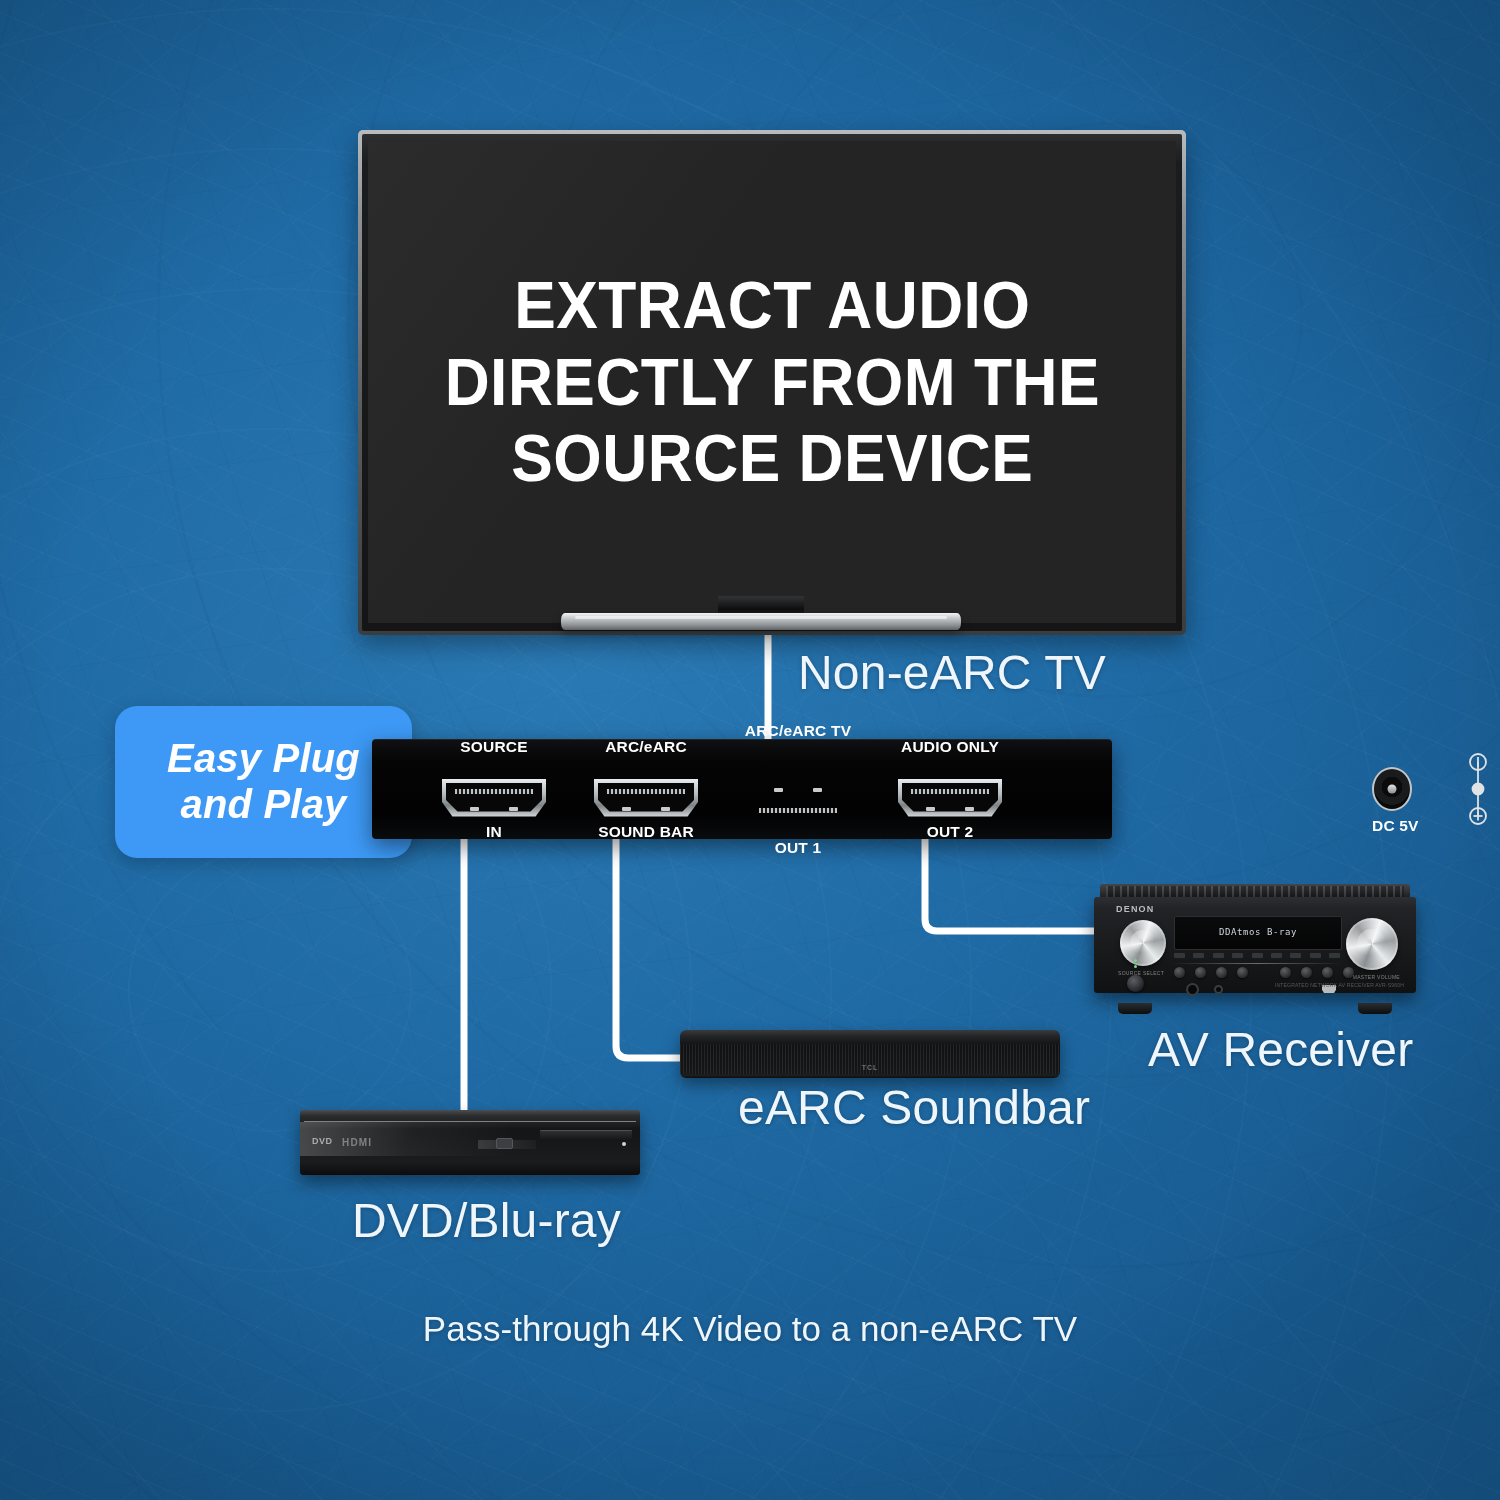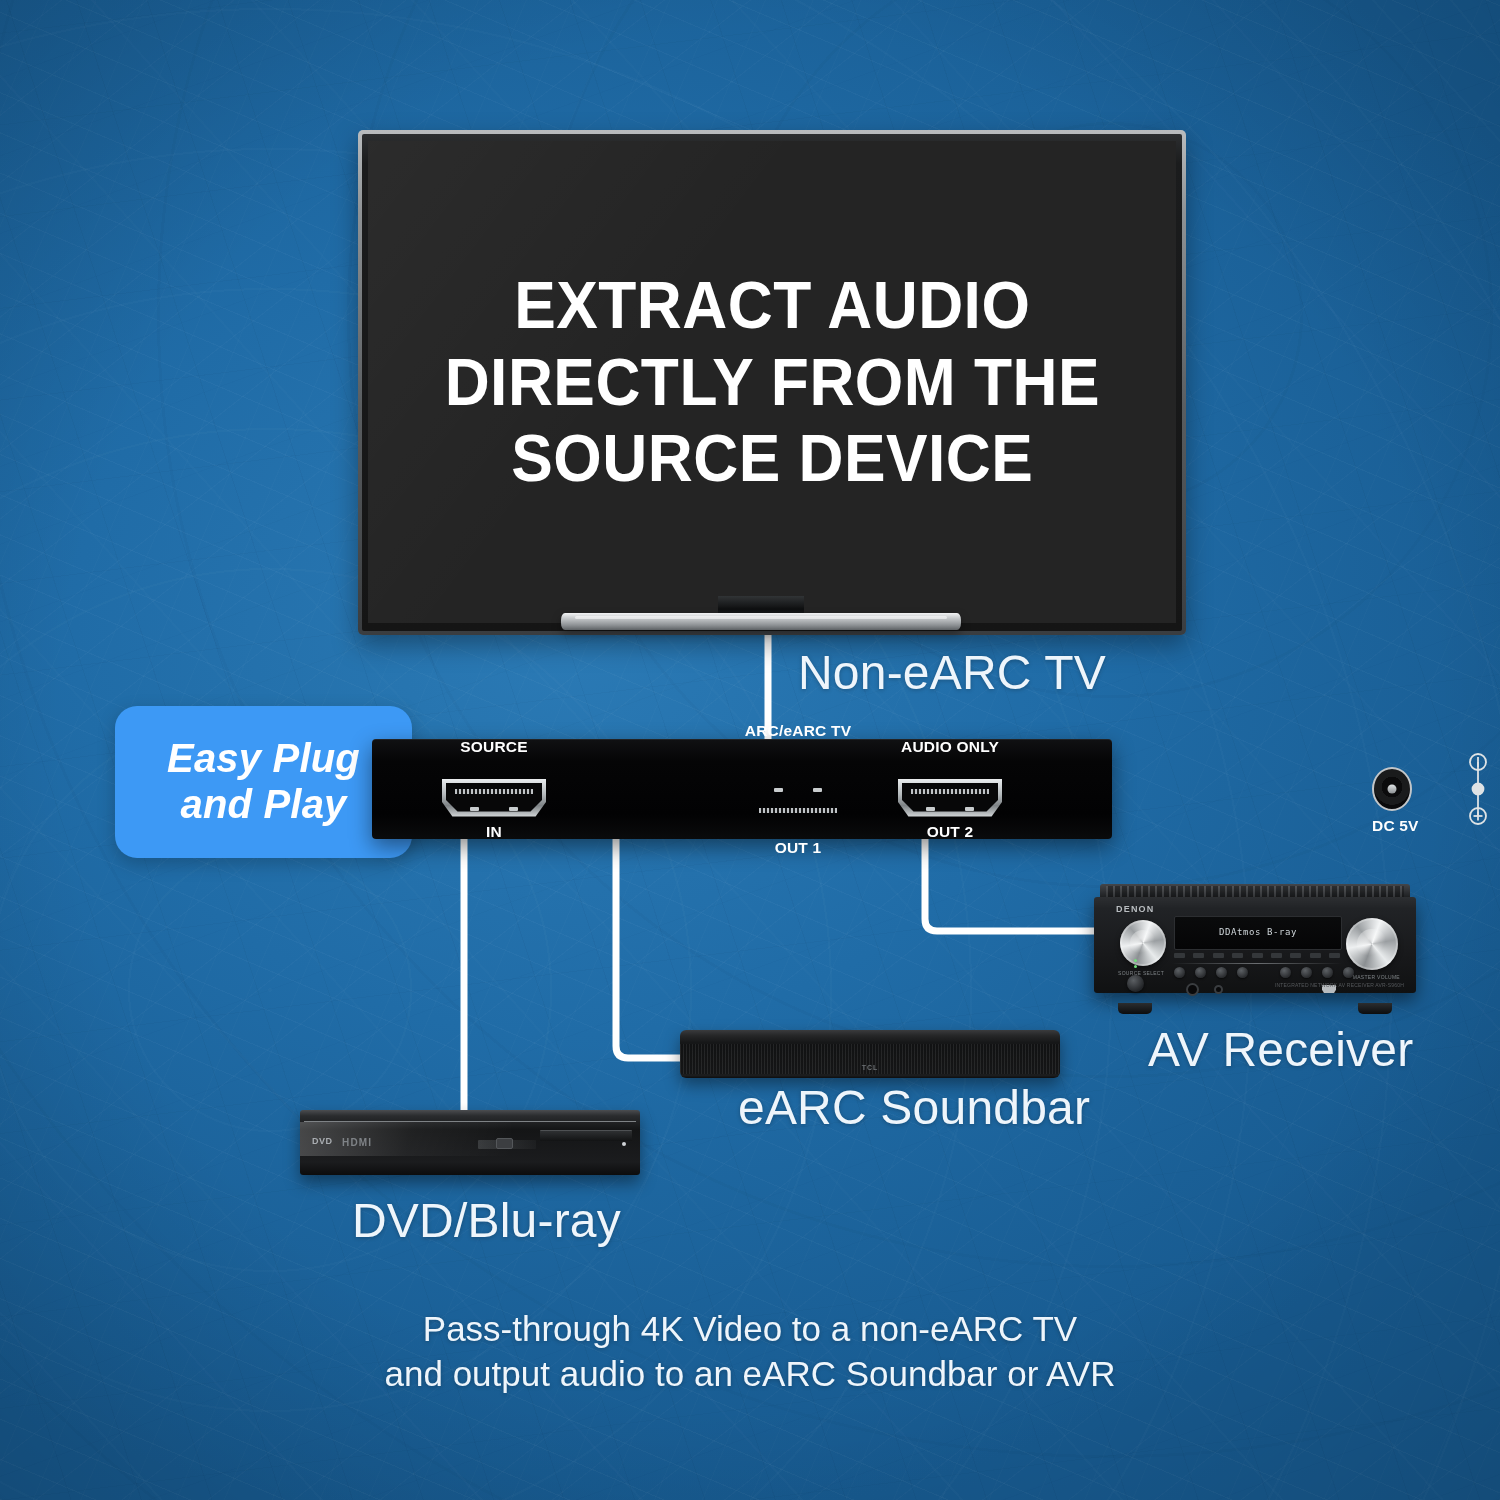--- a/index.html
+++ b/index.html
@@ -439,20 +439,31 @@
       <div class="hdmi">
         <div class="hdmi-outer"></div>
         <div class="hdmi-inner"></div>
         <div class="hdmi-pins"></div>
         <div class="hdmi-notch-l"></div>
         <div class="hdmi-notch-r"></div>
       </div>
       <div class="port-bot-label">IN</div>
     </div>
 
+    <div class="port-group" style="left:192px; width:164px;">
+      <div class="port-top-label">ARC/eARC</div>
+      <div class="hdmi">
+        <div class="hdmi-outer"></div>
+        <div class="hdmi-inner"></div>
+        <div class="hdmi-pins"></div>
+        <div class="hdmi-notch-l"></div>
+        <div class="hdmi-notch-r"></div>
+      </div>
+      <div class="port-bot-label">SOUND BAR</div>
+    </div>
 
     <div class="port-group" style="left:344px; width:164px;gap:35px;">
       <div class="port-top-label">ARC/eARC TV</div>
       <div class="hdmi">
         <div class="hdmi-outer"></div>
         <div class="hdmi-inner"></div>
         <div class="hdmi-pins"></div>
         <div class="hdmi-notch-l"></div>
         <div class="hdmi-notch-r"></div>
       </div>
@@ -563,16 +574,15 @@
       <div class="dvd-tray"></div>
       <div class="dvd-disp"></div>
       <div class="dvd-btn"></div>
       <div class="dvd-led"></div>
     </div>
   </div>
   <div class="caption" id="cap-dvd">DVD/Blu-ray</div>
 
   <div id="bottom-text">
     <span class="ln">Pass-through 4K Video to a non-eARC TV</span>
-    <span class="ln">and output audio to an eARC Soundbar or AVR</span>
   </div>
 
 </div>
 
 </body></html>

